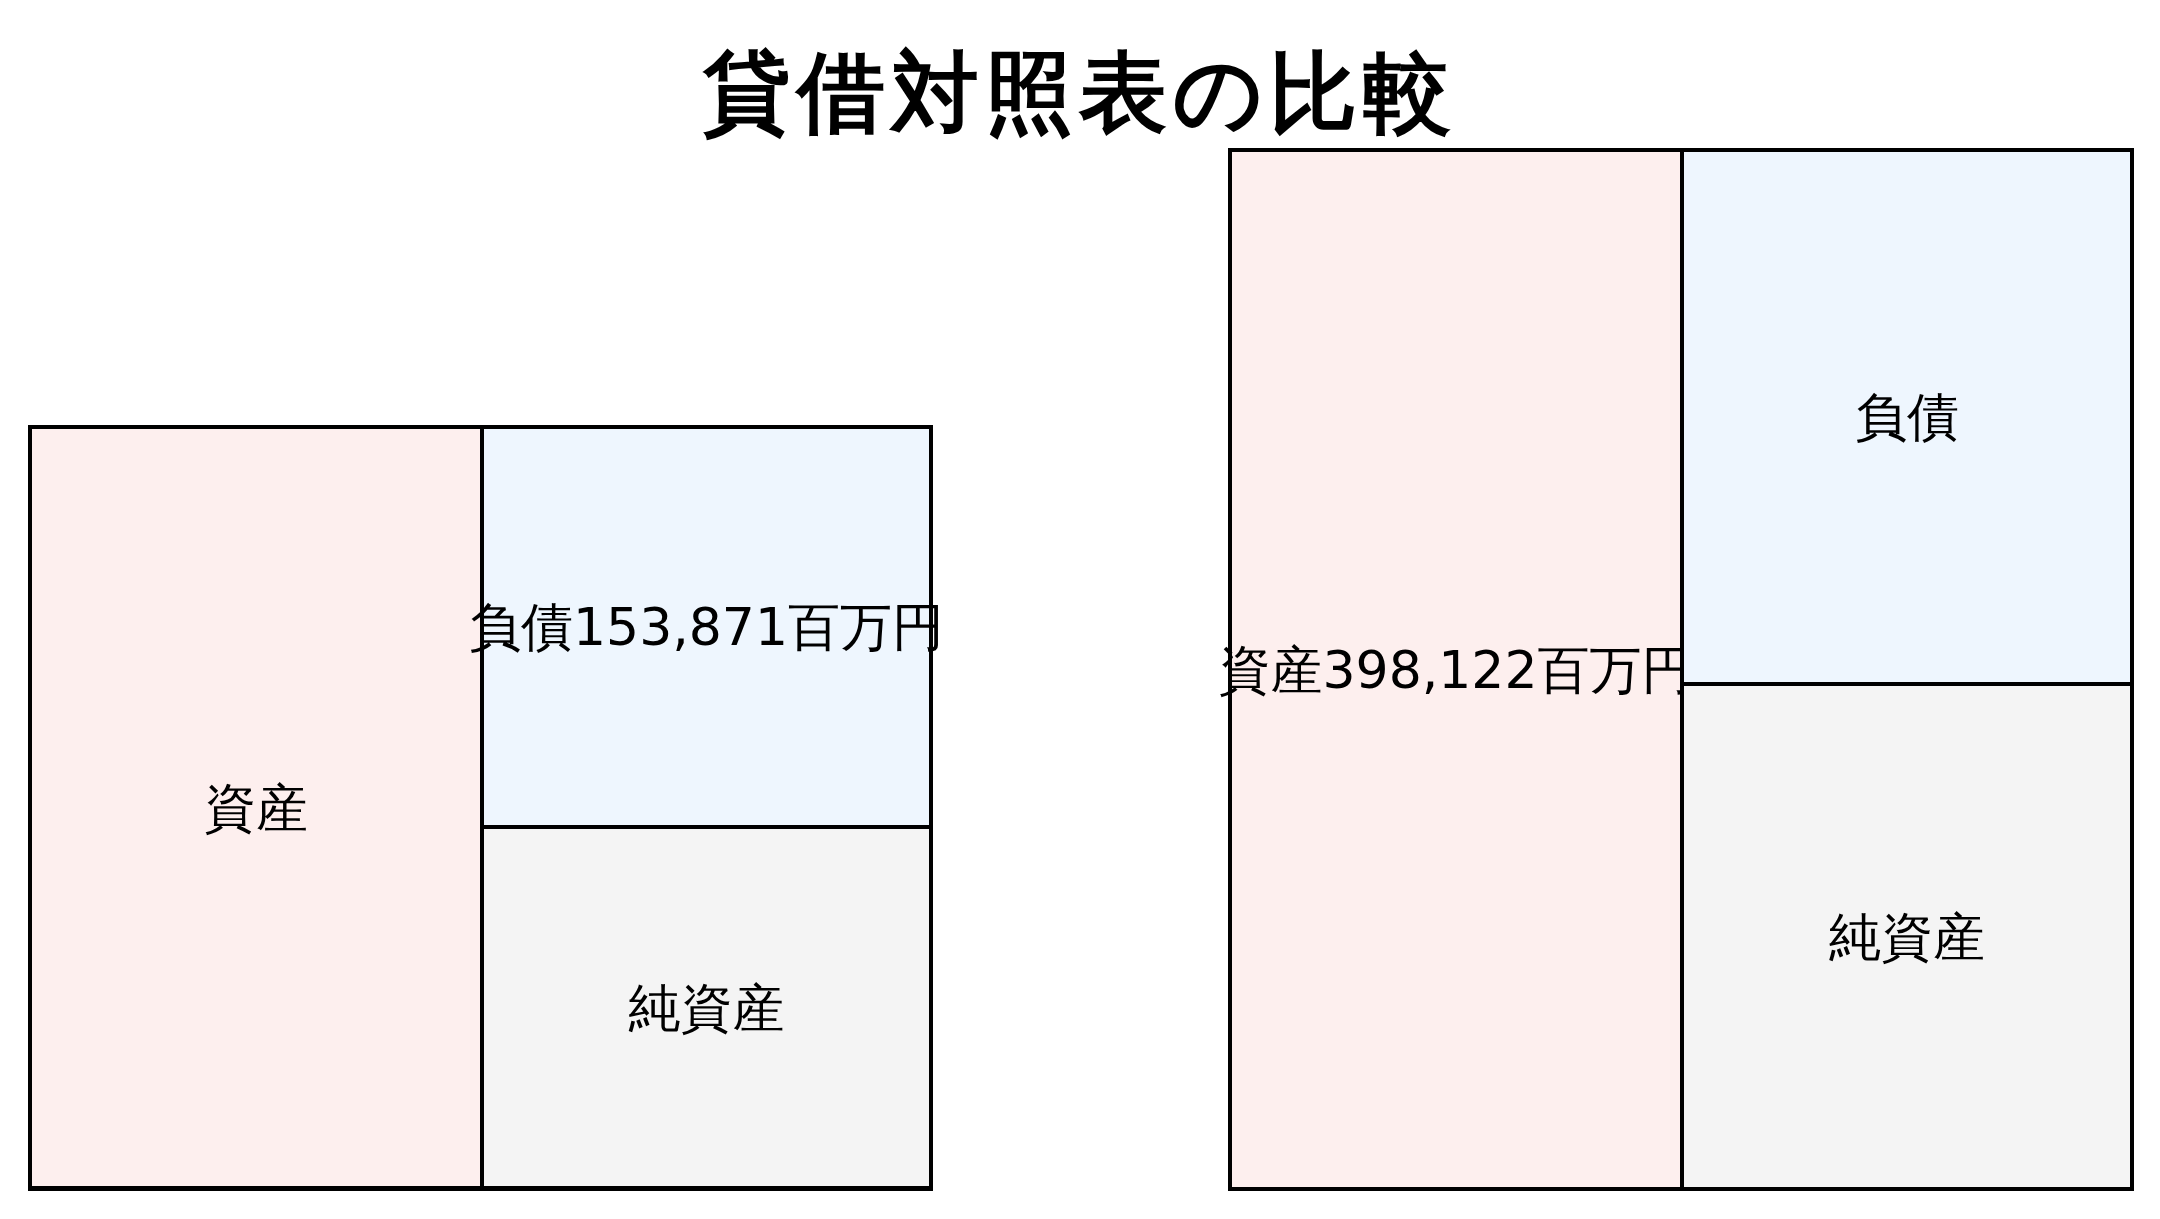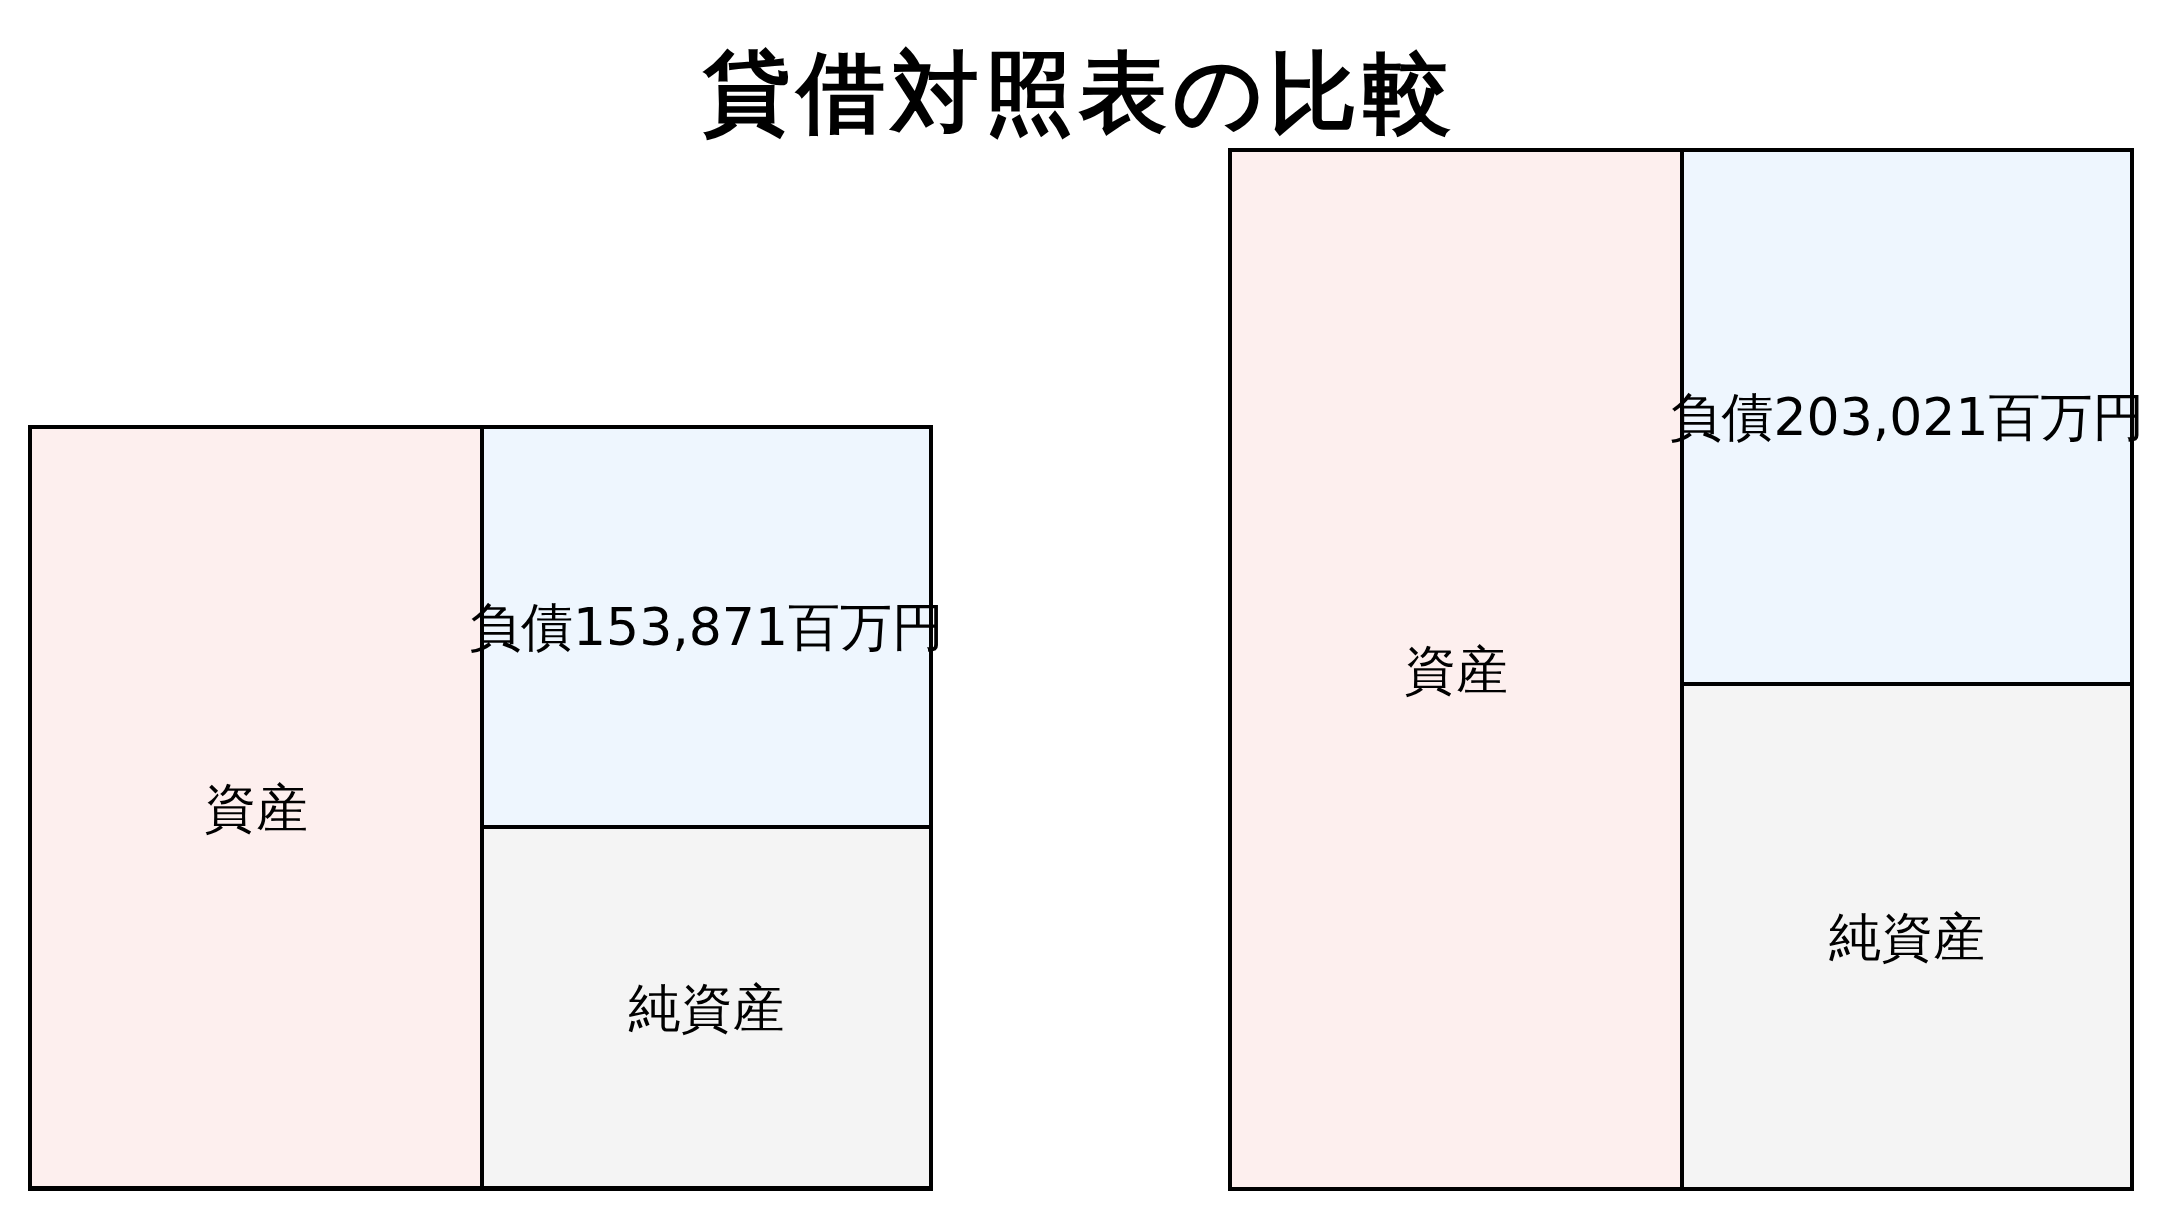--- a/index.html
+++ b/index.html
@@ -72,22 +72,22 @@
   </div>
   <div class="cell" style="left:480px;top:825px;width:453px;height:366px;background:#f4f4f4;">
     <div class="lbl">純資産</div>
   </div>
   <div class="bottom-line" style="left:28px;top:1186px;width:905px;"></div>
 </div>
 
 <div class="chart" style="left:0;top:0;">
   <div class="cell" style="left:1228px;top:148px;width:456px;height:1043px;background:#fdefee;">
     <div class="lbl">資産</div>
+    <div class="val">398,122百万円</div>
   </div>
   <div class="cell" style="left:1680px;top:148px;width:454px;height:538px;background:#eef6fe;">
     <div class="lbl">負債</div>
-    <div class="val">203,021百万円</div>
   </div>
   <div class="cell" style="left:1680px;top:682px;width:454px;height:509px;background:#f4f4f4;">
     <div class="lbl">純資産</div>
   </div>
   <div class="bottom-line" style="left:1228px;top:148px;width:906px;"></div>
 </div>
 
 </body></html>

